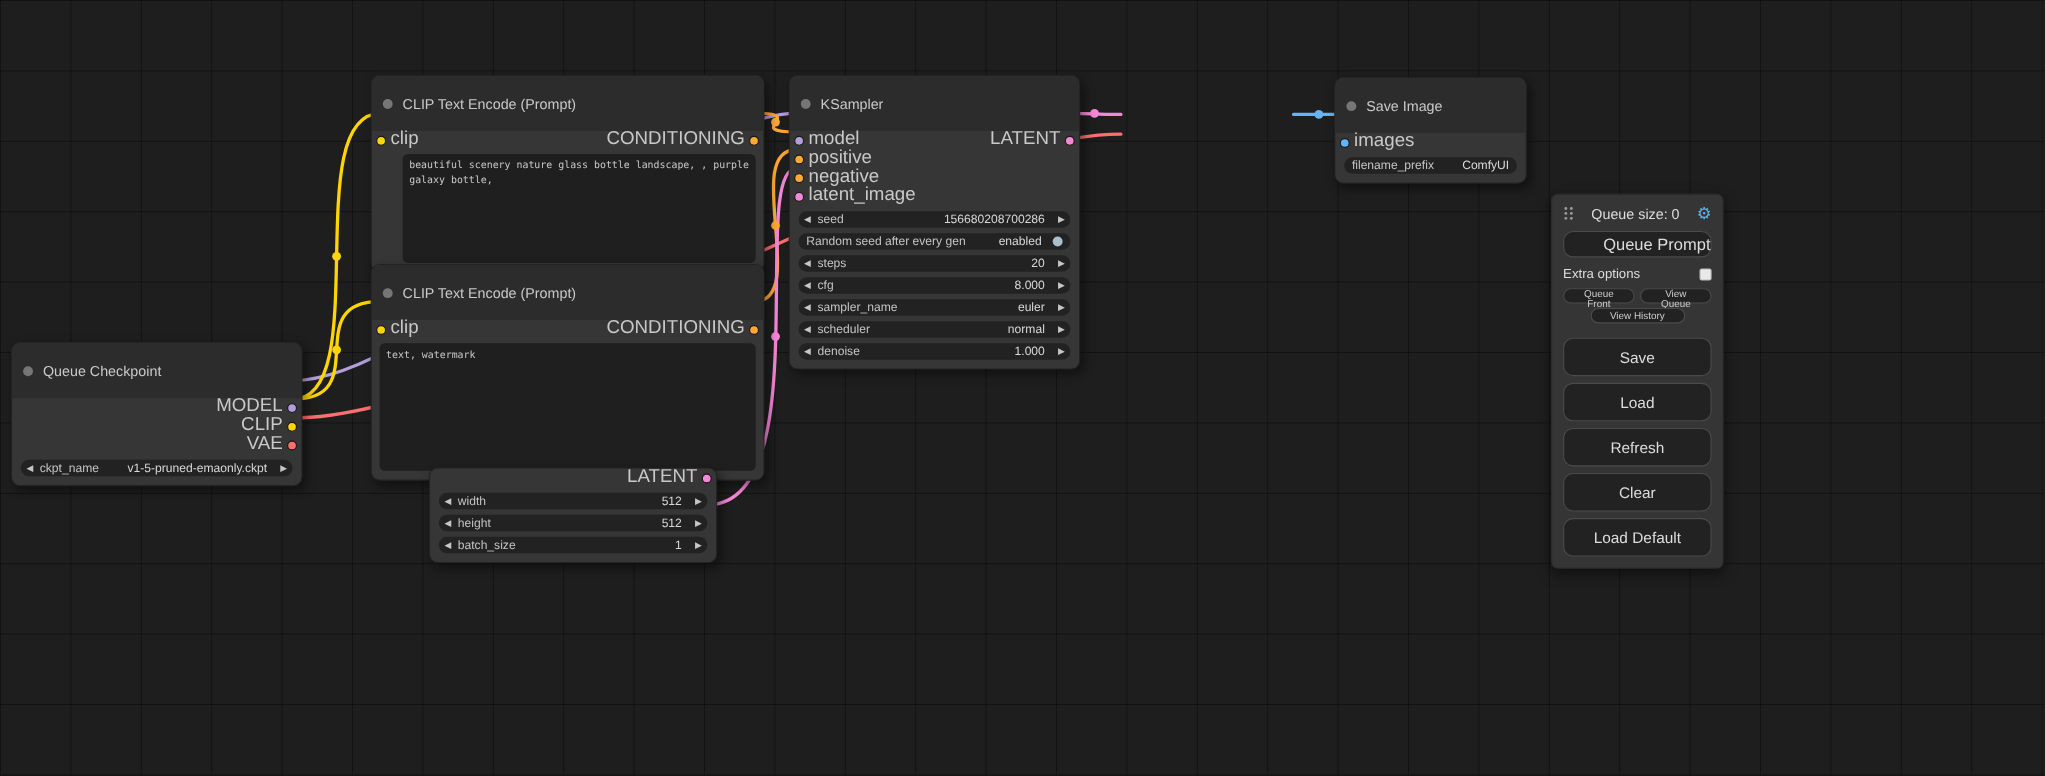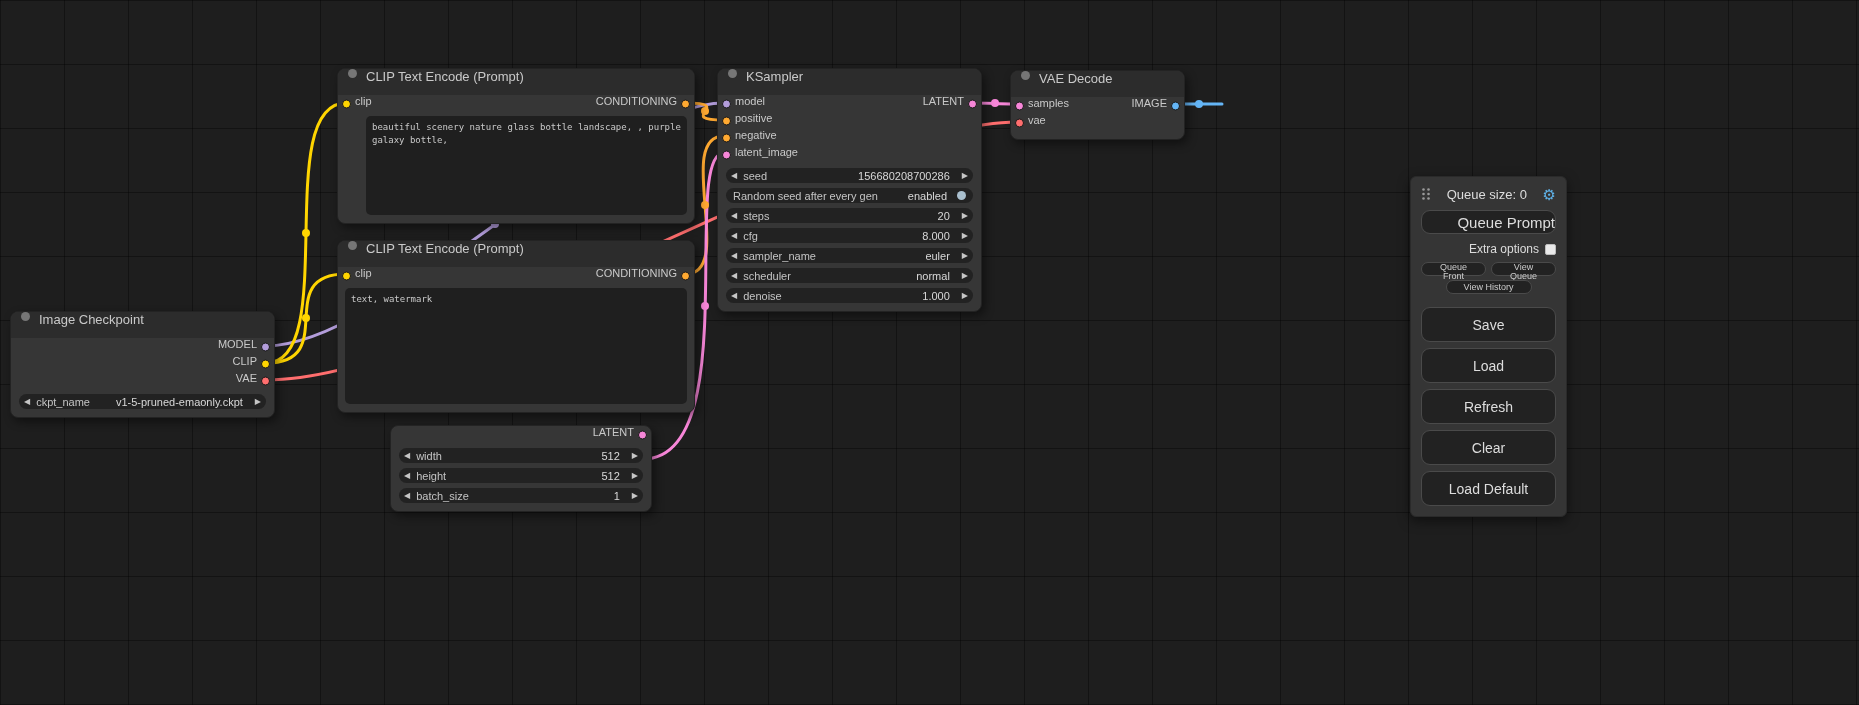--- a/index.html
+++ b/index.html
@@ -7,26 +7,26 @@
   .canvas{position:relative;width:1859px;height:705px;overflow:hidden;
     background-color:#1e1e1e;
     background-image:linear-gradient(rgba(0,0,0,.38) 1px,transparent 1px),
                      linear-gradient(90deg,rgba(0,0,0,.38) 1px,transparent 1px);
     background-size:64px 64px;}
   .wires{position:absolute;left:0;top:0;}
   .wires path{fill:none;stroke-width:3;stroke-linecap:round;}
 
   .node{position:absolute;background:#363636;border:1px solid #232323;border-radius:8px;
     box-shadow:3px 4px 10px rgba(0,0,0,.45);box-sizing:border-box;padding-bottom:8px;color:#cfcfcf;}
-  .ntitle{display:flex;gap:9px;height:26px;padding:0 10px;background:#2c2c2c;
+  .ntitle{display:flex;align-items:center;gap:9px;height:26px;padding:12px 10px;background:#2c2c2c;
     border-radius:7px 7px 0 0;color:#c9c9c9;font-size:13px;}
   .ndot{width:9px;height:9px;border-radius:50%;background:#767676;flex:0 0 auto;}
   .ntext{white-space:nowrap;overflow:hidden;}
 
-  .row{position:relative;height:17px;display:flex;align-items:flex-start;padding:0 17px;font-size:11px;color:#c9c9c9;}
+  .row{position:relative;height:17px;display:flex;align-items:flex-end;padding:0 17px;font-size:17px;color:#c9c9c9;}
   .row .right{margin-left:auto;}
   .dot{position:absolute;top:50%;transform:translateY(-50%);width:9px;height:9px;border-radius:50%;
     border:1px solid #191919;box-sizing:border-box;}
   .indot{left:4px;}
   .outdot{right:4px;}
 
   .widget{display:flex;align-items:center;height:15px;margin:5px 8px 0;background:#222;
     border-radius:8px;font-size:11px;color:#c4c4c4;padding:0 7px;gap:6px;box-sizing:border-box;}
   .widget .wname{white-space:nowrap;}
   .widget .wval{margin-left:auto;color:#d8d8d8;white-space:nowrap;}
@@ -43,21 +43,21 @@
     border:1px solid #2a2a2a;border-radius:6px;box-shadow:0 4px 12px rgba(0,0,0,.5);
     box-sizing:border-box;padding:8px 10px 10px;}
   .qhead{display:flex;align-items:center;color:#ddd;font-size:13px;height:18px;}
   .qsize{flex:1;text-align:center;}
   .gear{font-size:15px;line-height:1;cursor:pointer;}
   .draghandle{flex:0 0 auto;cursor:grab;}
   .qbig{display:block;width:100%;height:35px;margin:6px 0 0;background:#222;border:1px solid #4a4a4a;
     border-radius:9px;color:#ddd;font-size:14px;font-family:inherit;line-height:1;padding:0;cursor:pointer;}
   .qprompt{height:24px;font-size:15px;margin-top:7px;text-align:right;}
   .gap{margin-top:13px;}
-  .extra{display:flex;justify-content:flex-end;align-items:center;gap:6px;color:#ddd;font-size:12px;margin-top:8px;}
+  .extra{display:flex;justify-content:space-between;align-items:center;gap:6px;color:#ddd;font-size:12px;margin-top:8px;}
   .checkbox{width:11px;height:11px;background:#e9e9e9;border:1px solid #bdbdbd;border-radius:2px;box-sizing:border-box;}
   .qsmallrow{display:flex;gap:5px;margin-top:6px;}
   .qsmallrow.center{justify-content:center;margin-top:4px;}
   .qsmall{height:14px;background:#222;border:1px solid #4a4a4a;border-radius:7px;color:#ccc;
     font-size:9px;font-family:inherit;line-height:1;padding:0 8px;cursor:pointer;flex:1;}
   .qsmall.vh{flex:0 0 auto;width:86px;}
 </style>
 </head>
 <body>
 
@@ -80,21 +80,21 @@
     <circle cx="705" cy="111" r="4" fill="#FFA931"></circle>
     <circle cx="705" cy="205" r="4" fill="#FFA931"></circle>
     <circle cx="705" cy="306" r="4" fill="#F786D8"></circle>
     <circle cx="995" cy="103" r="4" fill="#F786D8"></circle>
     <circle cx="1199" cy="104" r="4" fill="#64B5F6"></circle>
   </svg>
 
   <div class="node" style="left:10px;top:311px;width:265px;">
     <div class="ntitle">
       <span class="ndot"></span>
-      <span class="ntext">Image Checkpoint</span>
+      <span class="ntext">Queue Checkpoint</span>
     </div>
     <div class="row">
       <span class="right">MODEL</span>
       <span class="dot outdot" style="background: rgb(179, 157, 219);"></span>
     </div>
     <div class="row">
       <span class="right">CLIP</span>
       <span class="dot outdot" style="background: rgb(255, 213, 0);"></span>
     </div>
     <div class="row">
@@ -221,37 +221,35 @@
       <span class="arrow r">▶</span>
     </div>
     <div class="widget">
       <span class="arrow l">◀</span>
       <span class="wname">denoise</span>
       <span class="wval">1.000</span>
       <span class="arrow r">▶</span>
     </div>
   </div>
 
-  <div class="node" style="left:1010px;top:70px;width:175px;">
-    <div class="ntitle">
-      <span class="ndot"></span>
-      <span class="ntext">VAE Decode</span>
-    </div>
-    <div class="row">
-      <span class="dot indot" style="background: rgb(247, 134, 216);"></span>
-      <span>samples</span>
-      <span class="right">IMAGE</span>
-      <span class="dot outdot" style="background: rgb(100, 181, 246);"></span>
-    </div>
-    <div class="row">
-      <span class="dot indot" style="background: rgb(255, 110, 110);"></span>
-      <span>vae</span>
-    </div>
-  </div>
-
+
+  <div class="node" style="left:1213px;top:70px;width:175px;">
+    <div class="ntitle">
+      <span class="ndot"></span>
+      <span class="ntext">Save Image</span>
+    </div>
+    <div class="row">
+      <span class="dot indot" style="background: rgb(100, 181, 246);"></span>
+      <span>images</span>
+    </div>
+    <div class="widget">
+      <span class="wname">filename_prefix</span>
+      <span class="wval">ComfyUI</span>
+    </div>
+  </div>
 
   <div class="qpanel">
     <div class="qhead">
       <svg class="draghandle" width="10" height="14" viewBox="0 0 10 14">
         <circle cx="2.5" cy="2.5" r="1.3" fill="#9a9a9a"></circle>
           <circle cx="7.5" cy="2.5" r="1.3" fill="#9a9a9a"></circle>
         <circle cx="2.5" cy="7" r="1.3" fill="#9a9a9a"></circle>
           <circle cx="7.5" cy="7" r="1.3" fill="#9a9a9a"></circle>
         <circle cx="2.5" cy="11.5" r="1.3" fill="#9a9a9a"></circle>
           <circle cx="7.5" cy="11.5" r="1.3" fill="#9a9a9a"></circle>

